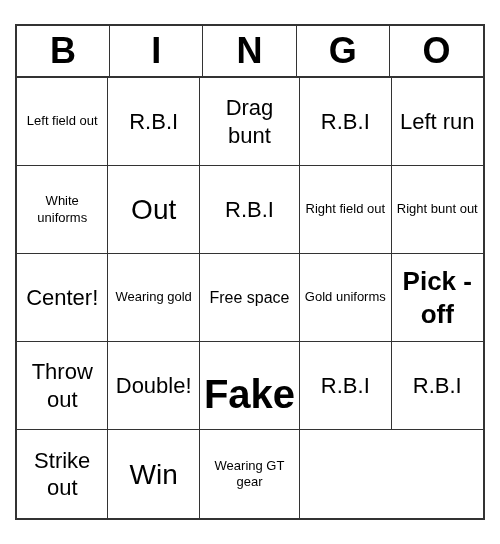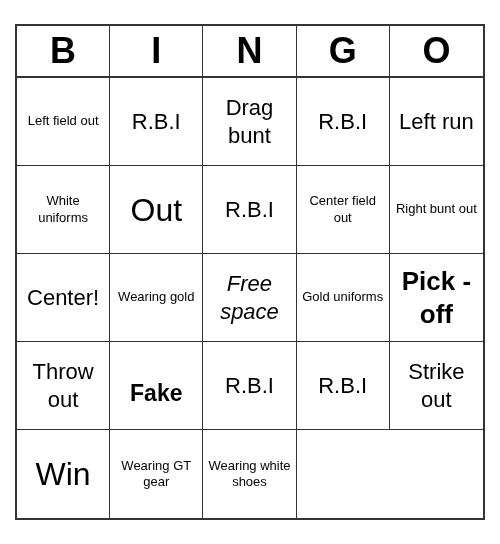--- a/index.html
+++ b/index.html
@@ -55,33 +55,32 @@
       border-bottom: none;
     }
     .bingo-cell .cell-text {
       font-size: 13px;
     }
     .bingo-cell.large-text .cell-text {
       font-size: 22px;
       font-weight: normal;
     }
     .bingo-cell.xlarge-text .cell-text {
-      font-size: 32px;
+      font-size: 28px;
       font-weight: normal;
     }
     .bingo-cell.free-space .cell-text {
-      font-size: 22px;
-      font-style: italic;
+      font-size: 16px;
     }
     .bingo-cell.pick-off .cell-text {
       font-size: 26px;
       font-weight: bold;
     }
     .bingo-cell.fake-text .cell-text {
-      font-size: 23px;
+      font-size: 40px;
       font-weight: bold;
       margin-top: 16px;
     }
   </style>
 </head>
 <body>
 
 <div class="bingo-card">
   <div class="bingo-header">
   <div class="bingo-header-cell">B</div>
@@ -109,21 +108,21 @@
       <div class="bingo-cell ">
         <span class="cell-text">White uniforms</span>
       </div>
       <div class="bingo-cell xlarge-text">
         <span class="cell-text">Out</span>
       </div>
       <div class="bingo-cell large-text">
         <span class="cell-text">R.B.I</span>
       </div>
       <div class="bingo-cell ">
-        <span class="cell-text">Center field out</span>
+        <span class="cell-text">Right field out</span>
       </div>
       <div class="bingo-cell ">
         <span class="cell-text">Right bunt out</span>
       </div>
       <div class="bingo-cell large-text">
         <span class="cell-text">Center!</span>
       </div>
       <div class="bingo-cell ">
         <span class="cell-text">Wearing gold</span>
       </div>
@@ -132,35 +131,35 @@
       </div>
       <div class="bingo-cell ">
         <span class="cell-text">Gold uniforms</span>
       </div>
       <div class="bingo-cell pick-off">
         <span class="cell-text">Pick - off</span>
       </div>
       <div class="bingo-cell large-text">
         <span class="cell-text">Throw out</span>
       </div>
+      <div class="bingo-cell large-text">
+        <span class="cell-text">Double!</span>
+      </div>
       <div class="bingo-cell fake-text">
         <span class="cell-text">Fake</span>
       </div>
       <div class="bingo-cell large-text">
         <span class="cell-text">R.B.I</span>
       </div>
       <div class="bingo-cell large-text">
         <span class="cell-text">R.B.I</span>
       </div>
       <div class="bingo-cell large-text">
         <span class="cell-text">Strike out</span>
       </div>
       <div class="bingo-cell xlarge-text">
         <span class="cell-text">Win</span>
       </div>
       <div class="bingo-cell ">
         <span class="cell-text">Wearing GT gear</span>
       </div>
-      <div class="bingo-cell ">
-        <span class="cell-text">Wearing white shoes</span>
-      </div>
     </div>
 </div>
 
 </body></html>

